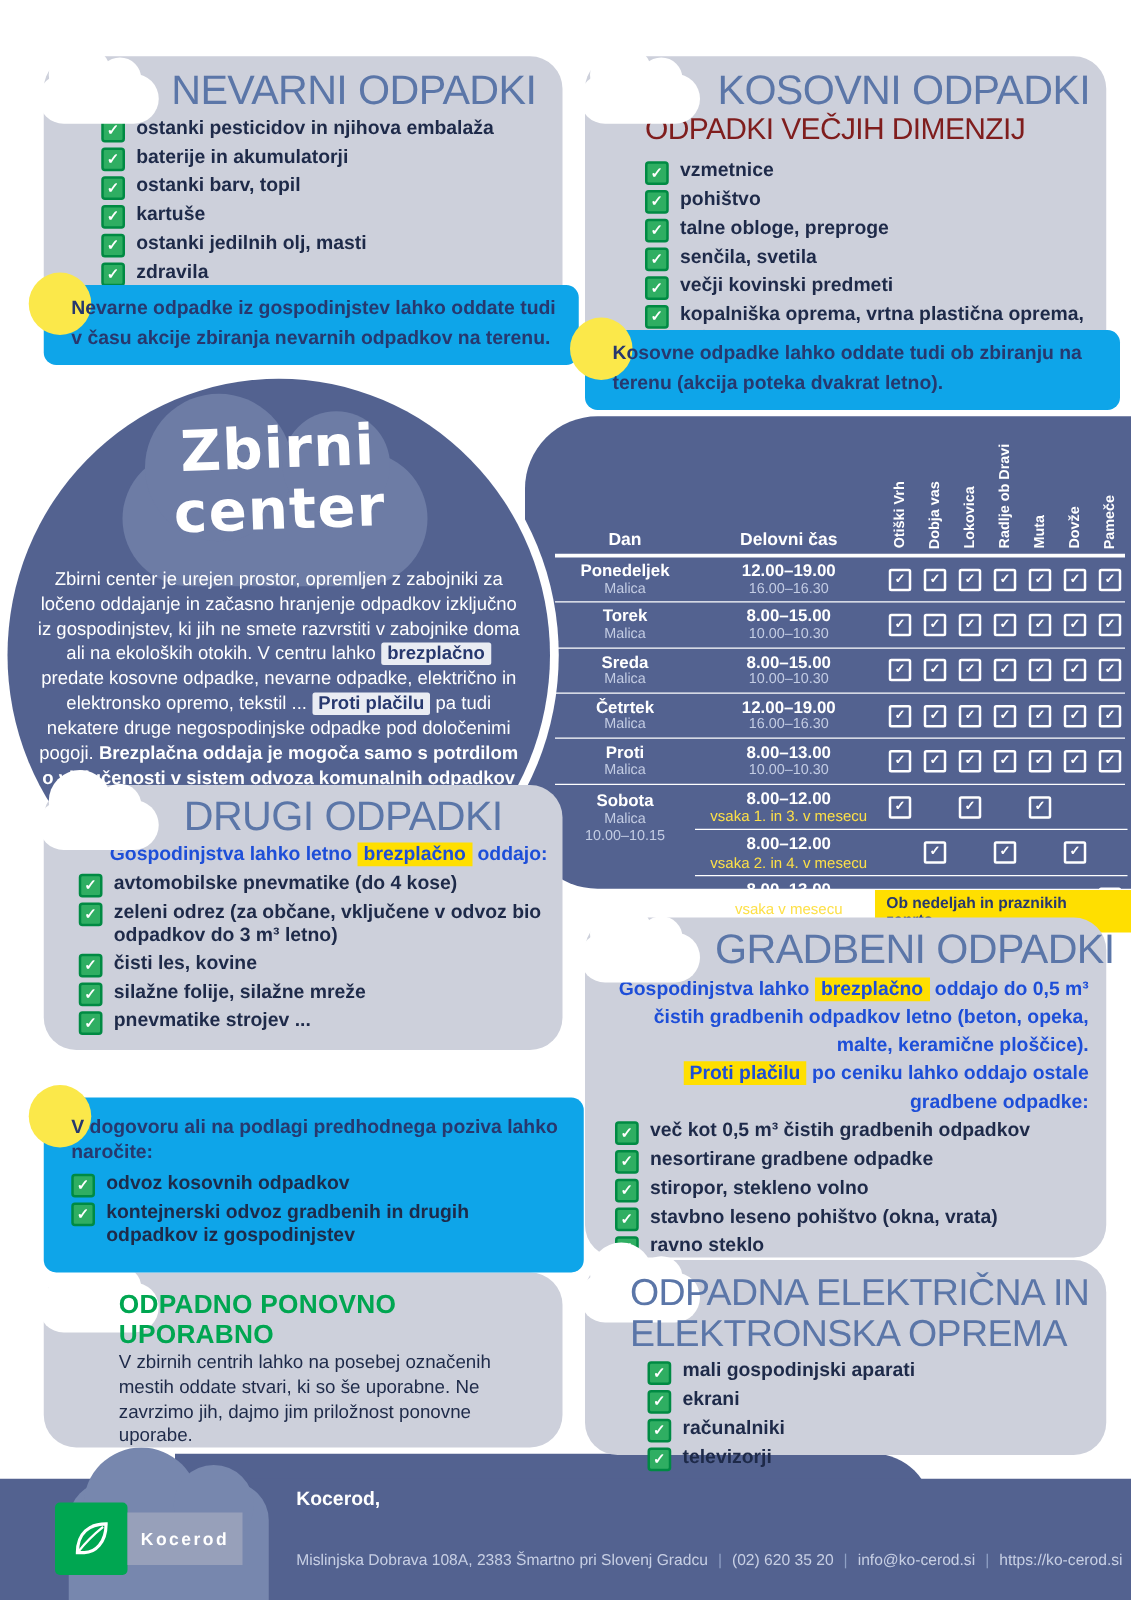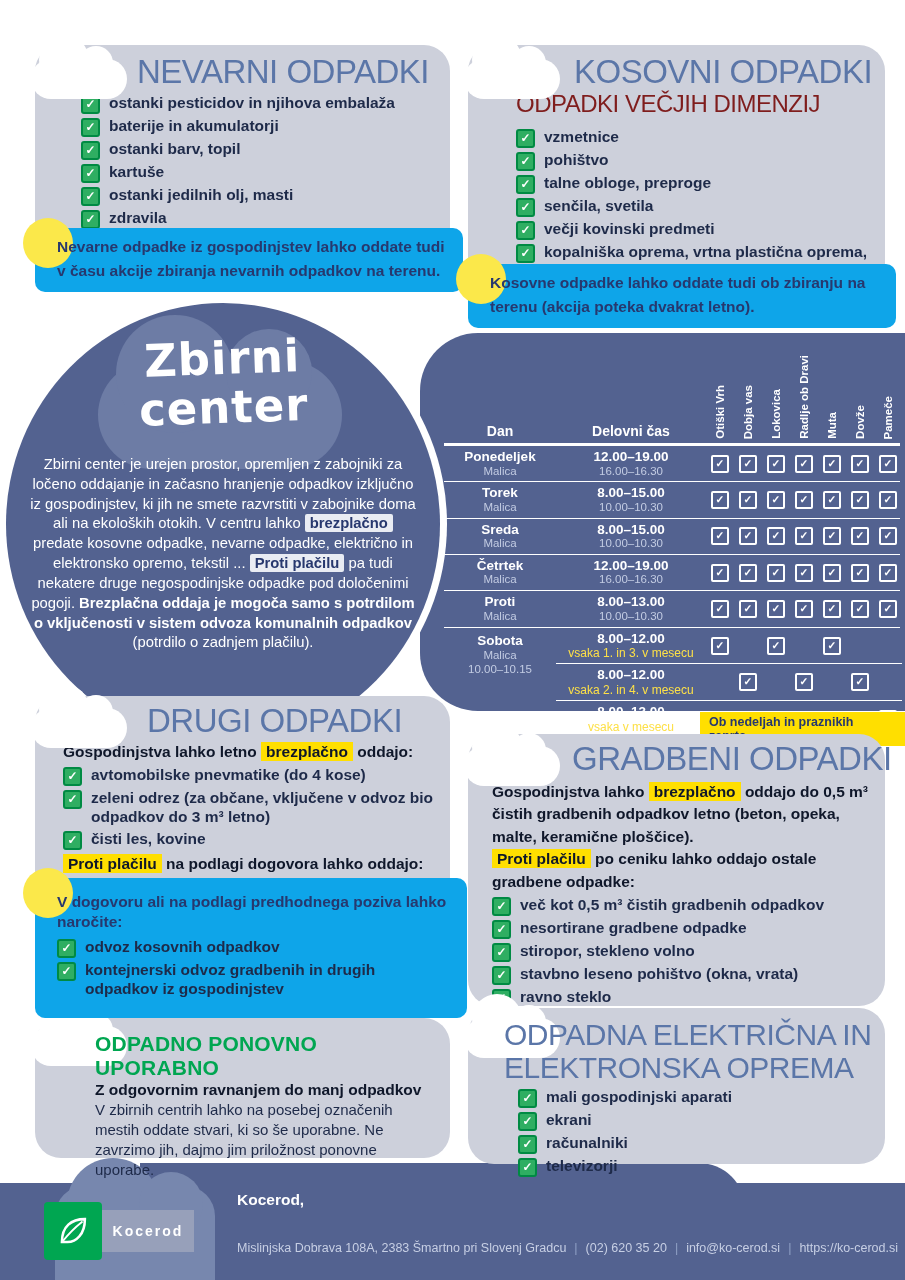--- a/index.html
+++ b/index.html
@@ -56,21 +56,21 @@
   #footer-hump{position:absolute;left:140px;top:1163px;width:605px;height:60px;background:#536290;border-radius:0 46px 0 0;}
   #footer-cloud{position:absolute;left:55px;top:1186px;width:160px;height:94px;background:#7787ae;border-radius:30px 30px 0 0;}
   #footer-cloud::before{content:"";position:absolute;left:12px;top:-28px;width:92px;height:92px;background:#7787ae;border-radius:50%;}
   #footer-cloud::after{content:"";position:absolute;left:84px;top:-14px;width:64px;height:64px;background:#7787ae;border-radius:50%;}
   #logo-square{position:absolute;left:44px;top:1202px;width:58px;height:58px;background:#00a651;border-radius:4px;z-index:3;display:flex;align-items:center;justify-content:center;}
   #logo-plate{position:absolute;left:102px;top:1210px;width:92px;height:42px;background:#97a0ba;z-index:3;display:flex;align-items:center;justify-content:center;color:#fff;font-weight:bold;font-size:14px;letter-spacing:2px;}
   .footer-name{position:absolute;left:237px;top:1190px;color:#fff;font-weight:bold;font-size:15.5px;line-height:1.3;z-index:3;}
   .footer-contact{position:absolute;left:237px;top:1241px;color:#c7cfe4;font-size:12.5px;z-index:3;white-space:nowrap;}
   .footer-contact .sep{color:#8fa0c5;padding:0 8px;}
 
-  .intro-line{font-weight:bold;font-size:15.5px;line-height:1.45;color:#0f172a;}
+  .intro-line{font-weight:bold;font-size:15.5px;line-height:1.45;color:#1d4ed8;text-align:right;}
   .green-title{color:#00a651;font-weight:bold;font-size:21px;letter-spacing:0.2px;}
 </style>
 </head>
 <body>
 
 <div class="card" style="left:35px;top:45px;width:415px;height:243px;">
   <div class="cloud" style="left:-4px;top:14px;"></div>
   <div class="sec-title" style="margin:10px 0 4px 102px;">NEVARNI ODPADKI</div>
   <ul class="checklist" style="margin-left:46px;margin-right:14px;">
       <li>
@@ -380,40 +380,39 @@
   <div class="zc-cloud"></div>
   <div class="zc-title">
     <div>Zbirni</div>
     <div>center</div>
   </div>
   <div class="zc-text">
     <span>Zbirni center je urejen prostor, opremljen z zabojniki za ločeno oddajanje in začasno hranjenje odpadkov izključno iz gospodinjstev, ki jih ne smete razvrstiti v zabojnike doma ali na ekoloških otokih. V centru lahko </span><span class="hl-light">brezplačno</span><span> predate kosovne odpadke, nevarne odpadke, električno in elektronsko opremo, tekstil ... </span><span class="hl-light">Proti plačilu</span><span> pa tudi nekatere druge negospodinjske odpadke pod določenimi pogoji. </span><b>Brezplačna oddaja je mogoča samo s potrdilom o vključenosti v sistem odvoza komunalnih odpadkov </b><span>(potrdilo o zadnjem plačilu).</span>
   </div>
 </div>
 
-<div class="card" style="left:35px;top:696px;width:415px;height:212px;z-index:3;">
+<div class="card" style="left:35px;top:628px;width:415px;height:212px;z-index:3;">
   <div class="cloud" style="left:-4px;top:12px;"></div>
   <div class="sec-title" style="margin:8px 0 2px 112px;">DRUGI ODPADKI</div>
   <div style="margin-left:28px;margin-right:12px;">
     <div class="intro-line"><span>Gospodinjstva lahko letno </span><span class="hl-yellow">brezplačno</span><span> oddajo:</span></div>
     <ul class="checklist">
         <li>
           <span class="chk">✓</span>
           <span class="li-text">avtomobilske pnevmatike (do 4 kose)</span>
         </li>
         <li>
           <span class="chk">✓</span>
           <span class="li-text">zeleni odrez (za občane, vključene v odvoz bio odpadkov do 3 m³ letno)</span>
         </li>
         <li>
           <span class="chk">✓</span>
           <span class="li-text">čisti les, kovine</span>
         </li>
       </ul>
-    <div class="intro-line"><span class="hl-yellow">Proti plačilu</span><span> na podlagi dogovora lahko oddajo:</span></div>
     <ul class="checklist">
         <li>
           <span class="chk">✓</span>
           <span class="li-text">silažne folije, silažne mreže</span>
         </li>
         <li>
           <span class="chk">✓</span>
           <span class="li-text">pnevmatike strojev ...</span>
         </li>
       </ul>
@@ -466,21 +465,20 @@
           <span class="li-text">azbest</span>
         </li>
       </ul>
   </div>
 </div>
 
 <div class="card" style="left:35px;top:1018px;width:415px;height:140px;">
   <div class="cloud" style="left:-4px;top:8px;"></div>
   <div style="margin:14px 16px 0 60px;position:relative;z-index:4;">
     <div class="green-title">ODPADNO PONOVNO UPORABNO</div>
-    <div class="intro-line" style="line-height:1.3;">Z odgovornim ravnanjem do manj odpadkov</div>
     <div style="font-size:15px;line-height:1.32;color:#1e2a49;">V zbirnih centrih lahko na posebej označenih mestih oddate stvari, ki so še uporabne. Ne zavrzimo jih, dajmo jim priložnost ponovne uporabe.</div>
   </div>
 </div>
 
 <div class="card" style="left:468px;top:1008px;width:417px;height:156px;">
   <div class="cloud" style="left:-4px;top:10px;"></div>
   <div class="sec-title" style="margin:10px 0 4px 36px;font-size:30px;line-height:1.1;position:relative;z-index:4;">
     <div>ODPADNA ELEKTRIČNA IN</div>
     <div>ELEKTRONSKA OPREMA</div>
   </div>

